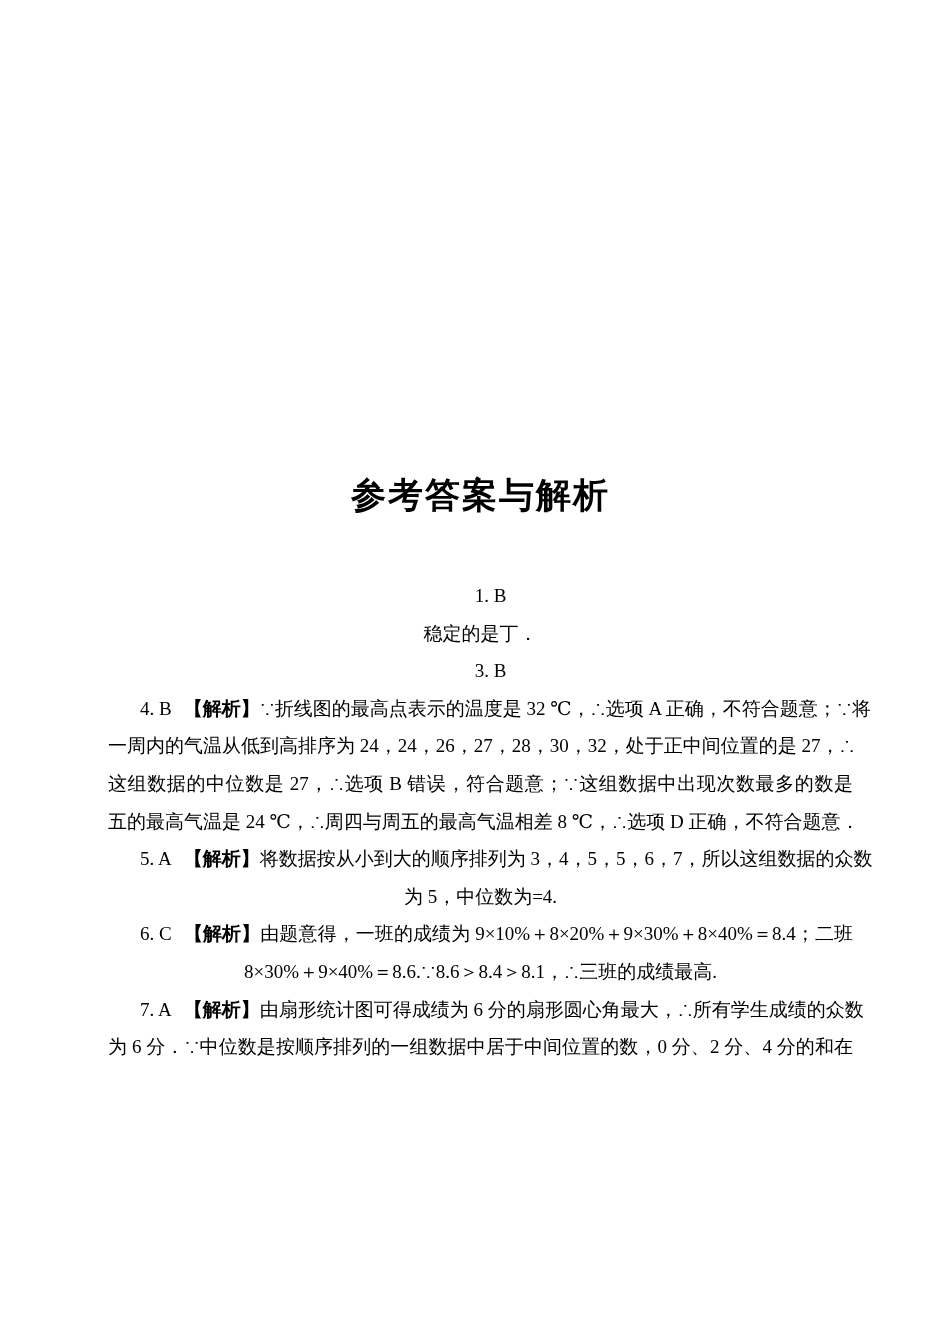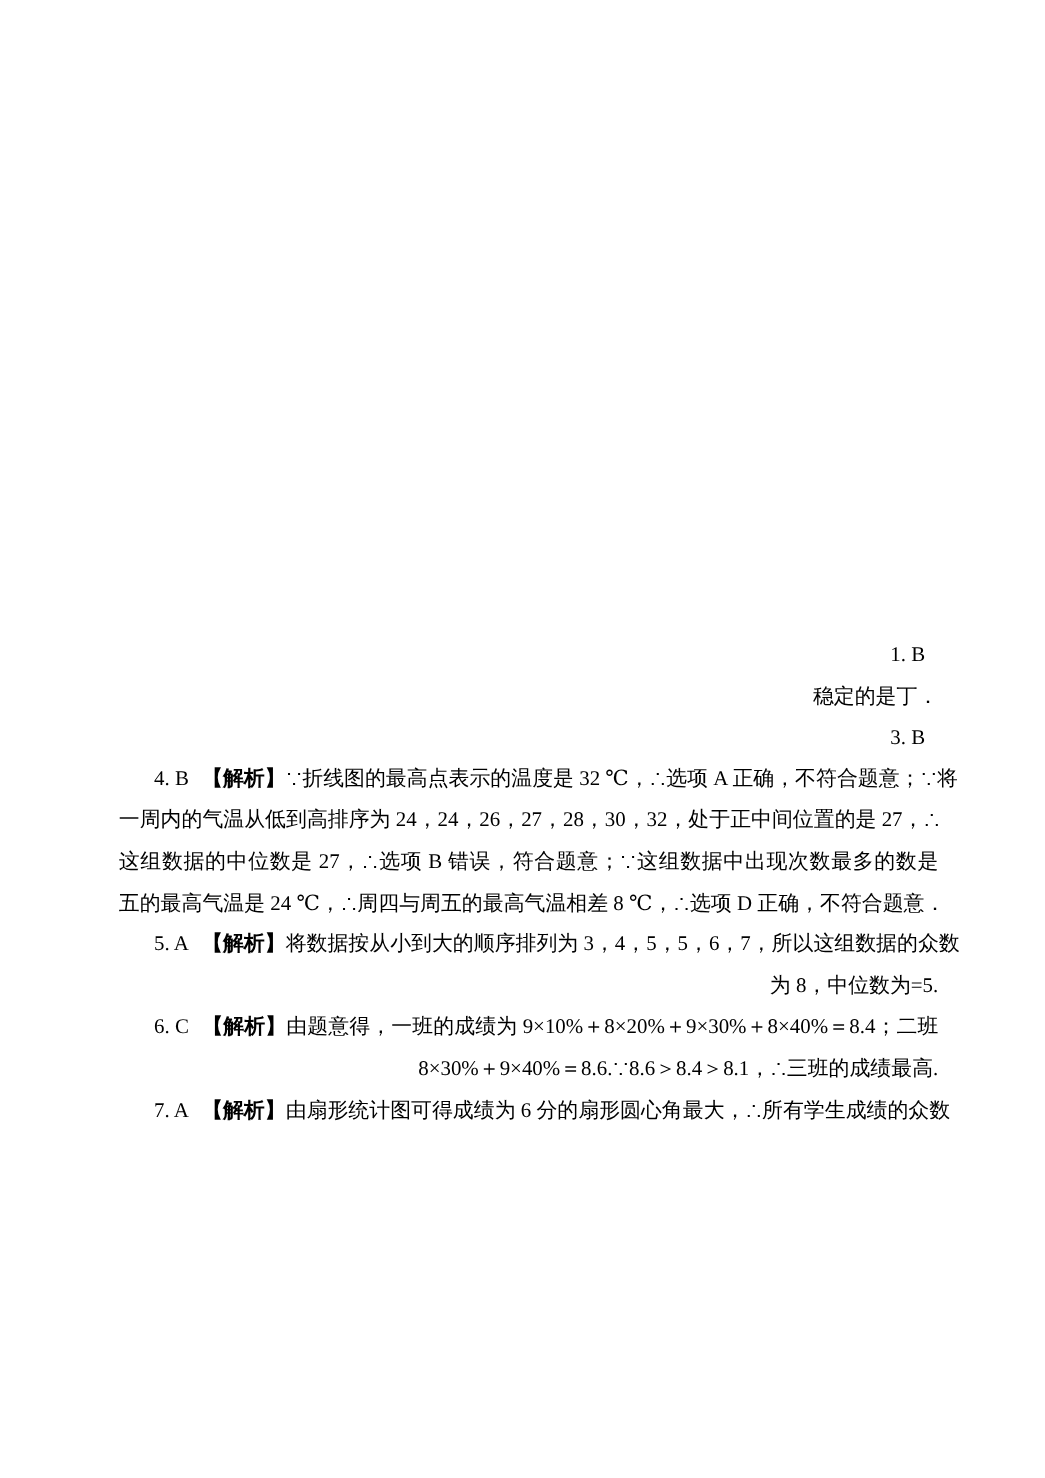--- a/index.html
+++ b/index.html
@@ -31,21 +31,21 @@
     position: absolute;
     top: 577px;
     left: 108px;
     width: 745px;
   }
   .line {
     height: 37.6px;
     line-height: 37.6px;
     font-size: 19px;
     white-space: nowrap;
-    text-align: right;
+    text-align: center;
   }
   .line.full {
     text-align: justify;
     text-align-last: justify;
   }
   .line.first {
     text-indent: 32px;
   }
   .num {
     margin-right: 12px;
@@ -55,20 +55,21 @@
   }
   .tag {
     font-weight: bold;
   }
 </style>
 </head>
 <body>
 
 <div class="page">
 
+  <div class="doc-title">参考答案与解析</div>
 
   <div class="lines">
 
     <div class="line short first"><span class="num">1. B</span><span class="tag"></span><span class="txt"></span></div>
 
 
     <div class="line short"><span class="num"></span><span class="tag"></span><span class="txt">稳定的是丁．</span></div>
 
     <div class="line short first"><span class="num">3. B</span><span class="tag"></span><span class="txt"></span></div>
 
@@ -76,25 +77,26 @@
 
     <div class="line full"><span class="num"></span><span class="tag"></span><span class="txt">一周内的气温从低到高排序为 24，24，26，27，28，30，32，处于正中间位置的是 27，∴</span></div>
 
     <div class="line full"><span class="num"></span><span class="tag"></span><span class="txt">这组数据的中位数是 27，∴选项 B 错误，符合题意；∵这组数据中出现次数最多的数是</span></div>
 
 
     <div class="line full"><span class="num"></span><span class="tag"></span><span class="txt">五的最高气温是 24 ℃，∴周四与周五的最高气温相差 8 ℃，∴选项 D 正确，不符合题意．</span></div>
 
     <div class="line full first"><span class="num">5. A</span><span class="tag">【解析】</span><span class="txt">将数据按从小到大的顺序排列为 3，4，5，5，6，7，所以这组数据的众数</span></div>
 
-    <div class="line short"><span class="num"></span><span class="tag"></span><span class="txt">为 8，中位数为=5.</span></div>
+    <div class="line short"><span class="num"></span><span class="tag"></span><span class="txt">为 5，中位数为=4.</span></div>
 
     <div class="line full first"><span class="num">6. C</span><span class="tag">【解析】</span><span class="txt">由题意得，一班的成绩为 9×10%＋8×20%＋9×30%＋8×40%＝8.4；二班</span></div>
 
 
     <div class="line short"><span class="num"></span><span class="tag"></span><span class="txt">8×30%＋9×40%＝8.6.∵8.6＞8.4＞8.1，∴三班的成绩最高.</span></div>
 
     <div class="line full first"><span class="num">7. A</span><span class="tag">【解析】</span><span class="txt">由扇形统计图可得成绩为 6 分的扇形圆心角最大，∴所有学生成绩的众数</span></div>
 
+    <div class="line full"><span class="num"></span><span class="tag"></span><span class="txt">为 6 分．∵中位数是按顺序排列的一组数据中居于中间位置的数，0 分、2 分、4 分的和在</span></div>
 
 
   </div>
 </div>
 
 </body></html>

